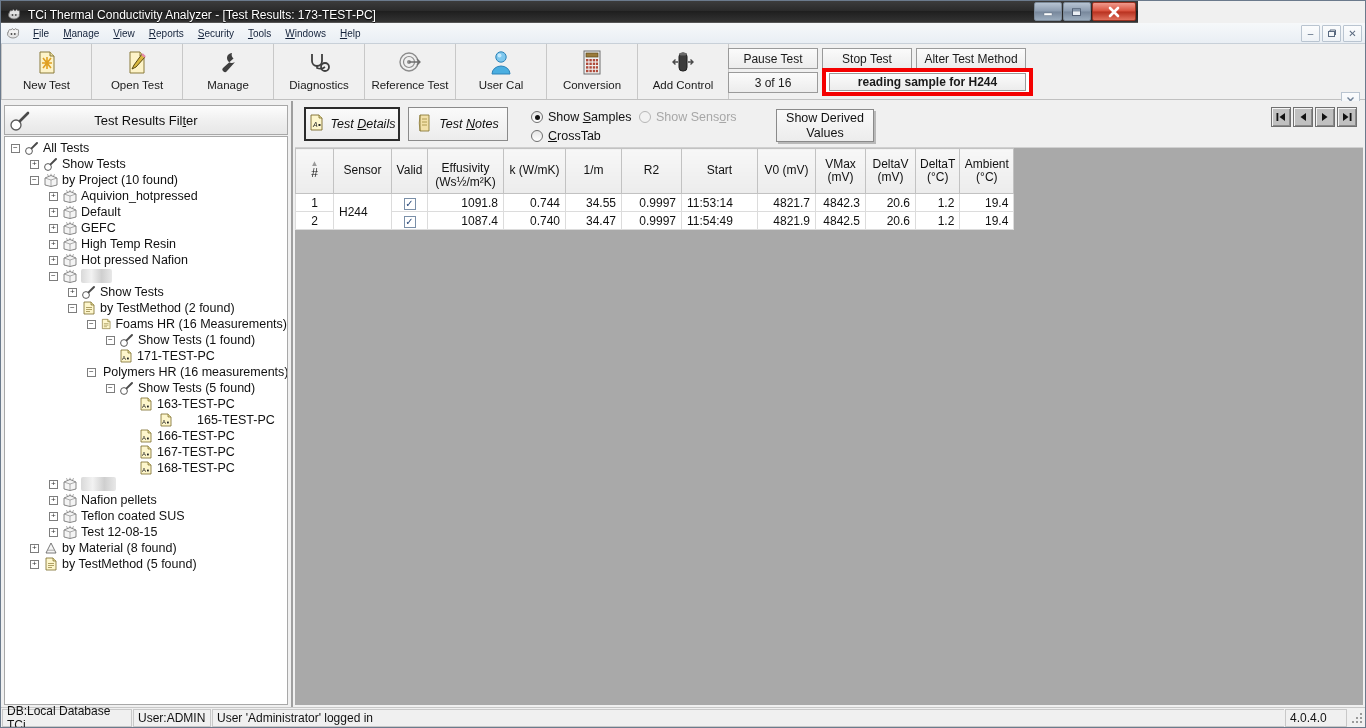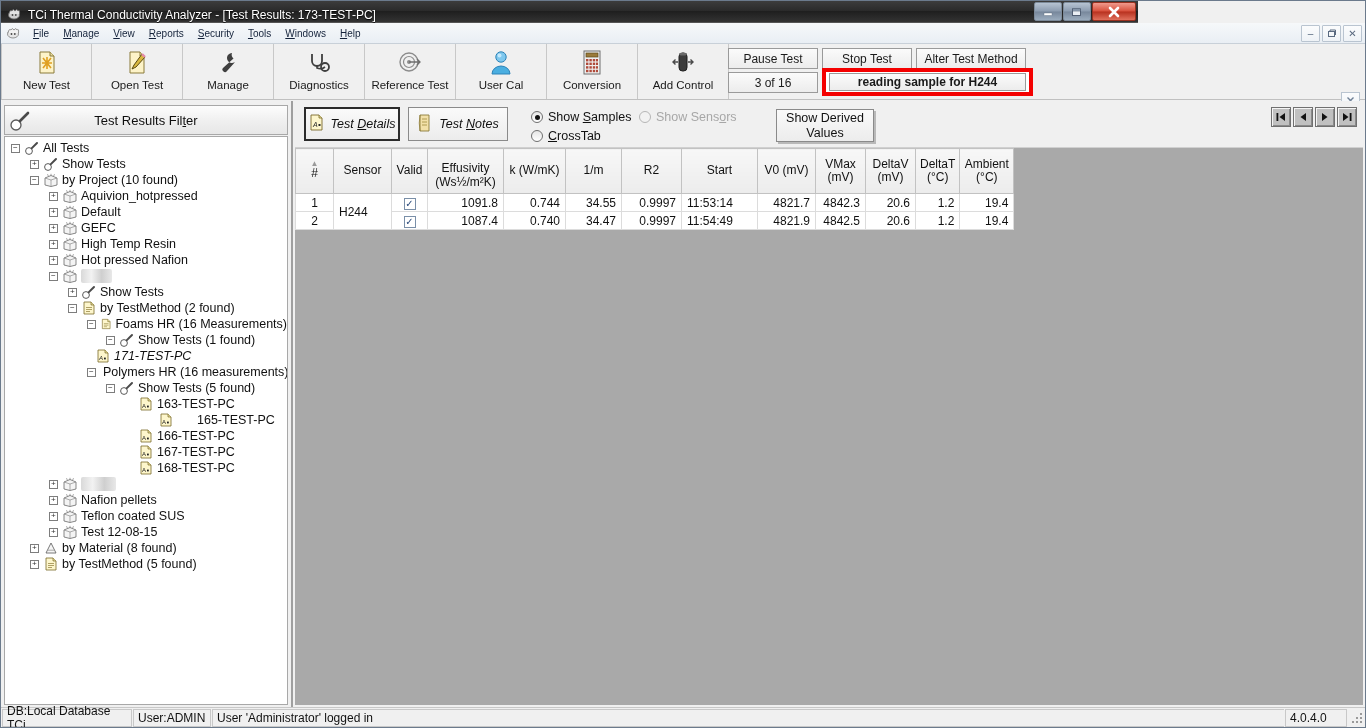--- a/index.html
+++ b/index.html
@@ -576,21 +576,21 @@
           <span class="tlabel">Foams HR (16 Measurements)</span>
         </div>
         <div class="tnode" style="padding-left: 101px;">
           <span class="expander">−</span>
           <svg width="16" height="14" viewBox="0 0 16 14">
             <circle cx="5" cy="10" r="3.4" fill="#fff" stroke="#5a5a5a" stroke-width="1"></circle>
             <path d="M7.6 7.4 L13 2" stroke="#4a4a4a" stroke-width="2" stroke-linecap="round"></path>
           </svg>
           <span class="tlabel">Show Tests (1 found)</span>
         </div>
-        <div class="tnode" style="padding-left: 77px; font-style: italic;">
+        <div class="tnode" style="padding-left: 100px;">
           <span class="expander none"></span>
           <svg width="16" height="14" viewBox="0 0 16 14">
             <path d="M3 1 L10 1 L13 4 L13 13 L3 13 Z" fill="#fdf6cc" stroke="#7a6a2a" stroke-width="0.8"></path>
             <path d="M10 1 L10 4 L13 4" fill="#e6dc9a" stroke="#7a6a2a" stroke-width="0.7"></path>
             <text x="4" y="11" font-size="6" font-family="Liberation Sans, sans-serif" fill="#222">A</text>
             <rect x="9" y="8.6" width="1.8" height="1.8" fill="#222"></rect>
           </svg>
           <span class="tlabel">171-TEST-PC</span>
         </div>
         <div class="tnode" style="padding-left: 82px;">

